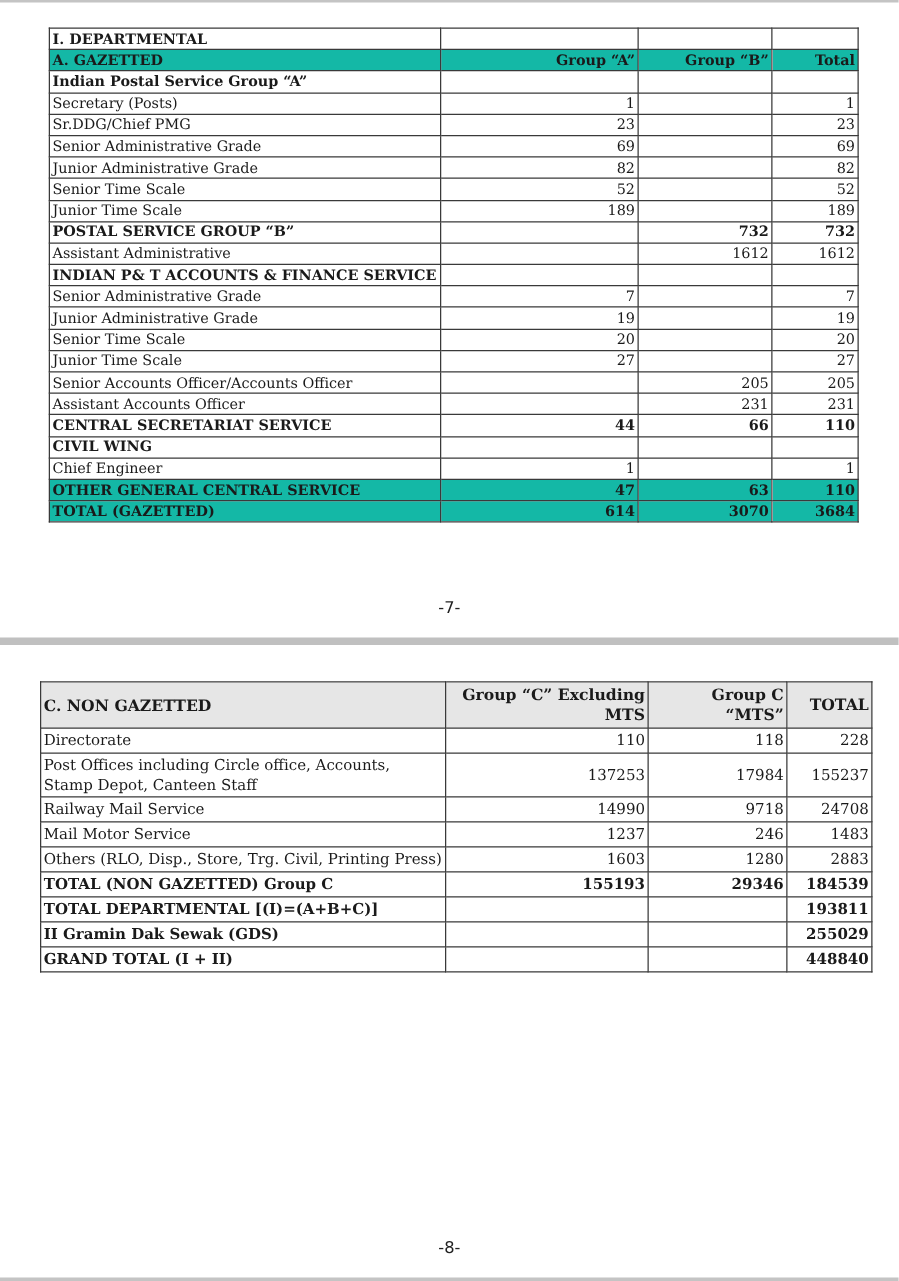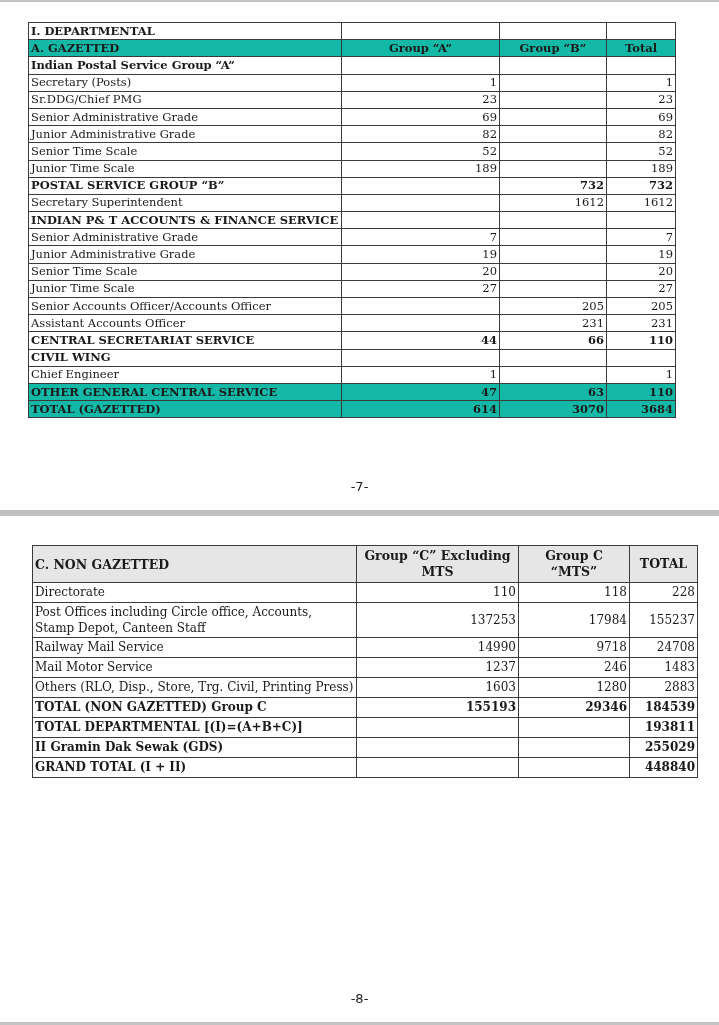--- a/index.html
+++ b/index.html
@@ -10,26 +10,26 @@
     .page-sep { position: absolute; left: 0; top: 510px; width: 719px; height: 6px; background: #c0c0c0; }
     .bottom-rule { position: absolute; left: 0; top: 1022px; width: 719px; height: 3px; background: #c4c4c4; }
 
     .page-num { position: absolute; width: 719px; text-align: center; font-family: "DejaVu Sans", "Liberation Sans", sans-serif; font-size: 13px; color: #222; }
     .page-num.p7 { top: 479px; }
     .page-num.p8 { top: 991px; }
 
     table { position: absolute; border-collapse: collapse; table-layout: fixed; }
     td { border: 1px solid #3a3a3a; font-size: 11.5px; line-height: 15px; padding: 0 2px 0 2px; white-space: nowrap; overflow: hidden; }
     td.num { text-align: right; }
-    td.hdr { text-align: center; font-weight: bold; }
+    td.hdr { text-align: right; font-weight: bold; }
     tr.bold td { font-weight: bold; }
     tr.shade td { background: #14b8a6; }
 
     
-    #t1 { left: 28px; top: 22px; width: 647px; }
+    #t1 { left: 39px; top: 22px; width: 647px; }
     #t1 td { height: 17.2px; }
     #t1 col.c1 { width: 313px; }
     #t1 col.c2 { width: 158px; }
     #t1 col.c3 { width: 107px; }
     #t1 col.c4 { width: 69px; }
 
     
     #t2 { left: 32px; top: 545px; width: 665px; }
     #t2 col.c1 { width: 324px; }
     #t2 col.c2 { width: 162px; }
@@ -107,21 +107,21 @@
         <td class="num"></td>
         <td class="num">189</td>
       </tr>
       <tr class="bold">
         <td class="lbl">POSTAL SERVICE GROUP “B”</td>
         <td class="num"></td>
         <td class="num">732</td>
         <td class="num">732</td>
       </tr>
       <tr>
-        <td class="lbl">Secretary Superintendent</td>
+        <td class="lbl">Assistant Administrative</td>
         <td class="num"></td>
         <td class="num">1612</td>
         <td class="num">1612</td>
       </tr>
       <tr class="bold">
         <td class="lbl"> INDIAN P&amp; T ACCOUNTS &amp; FINANCE SERVICE</td>
         <td class="num"></td>
         <td class="num"></td>
         <td class="num"></td>
       </tr>

